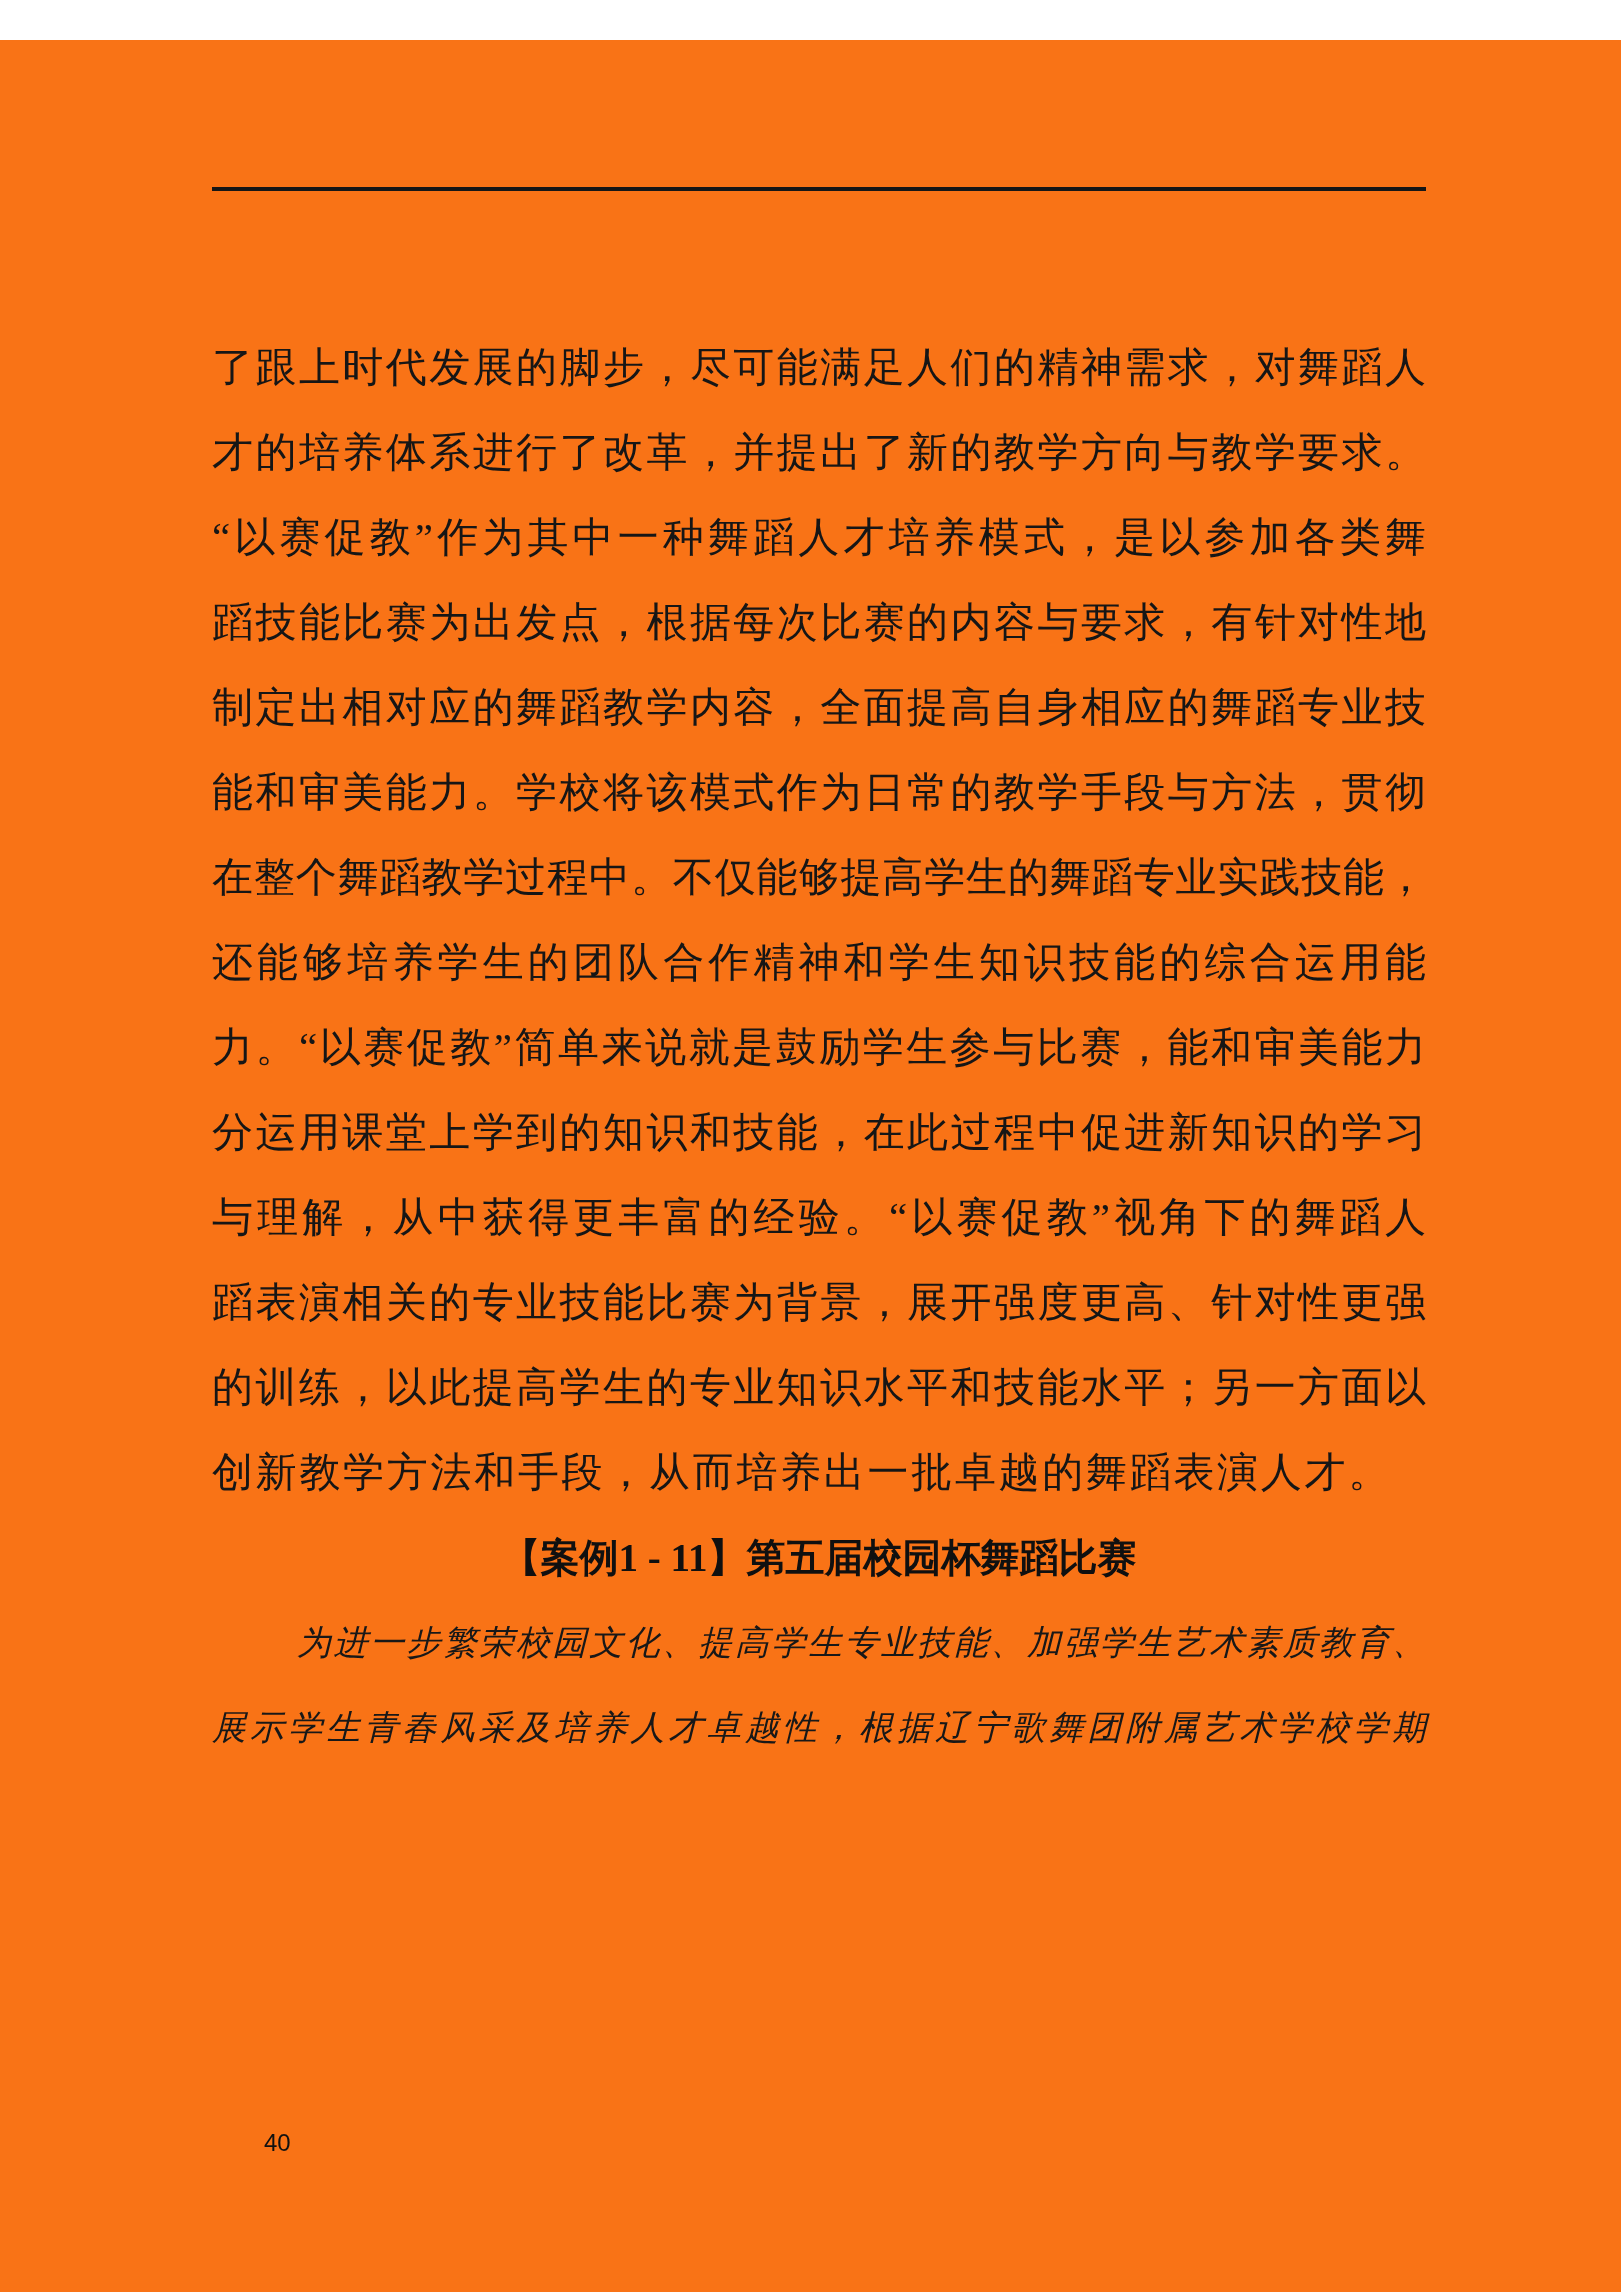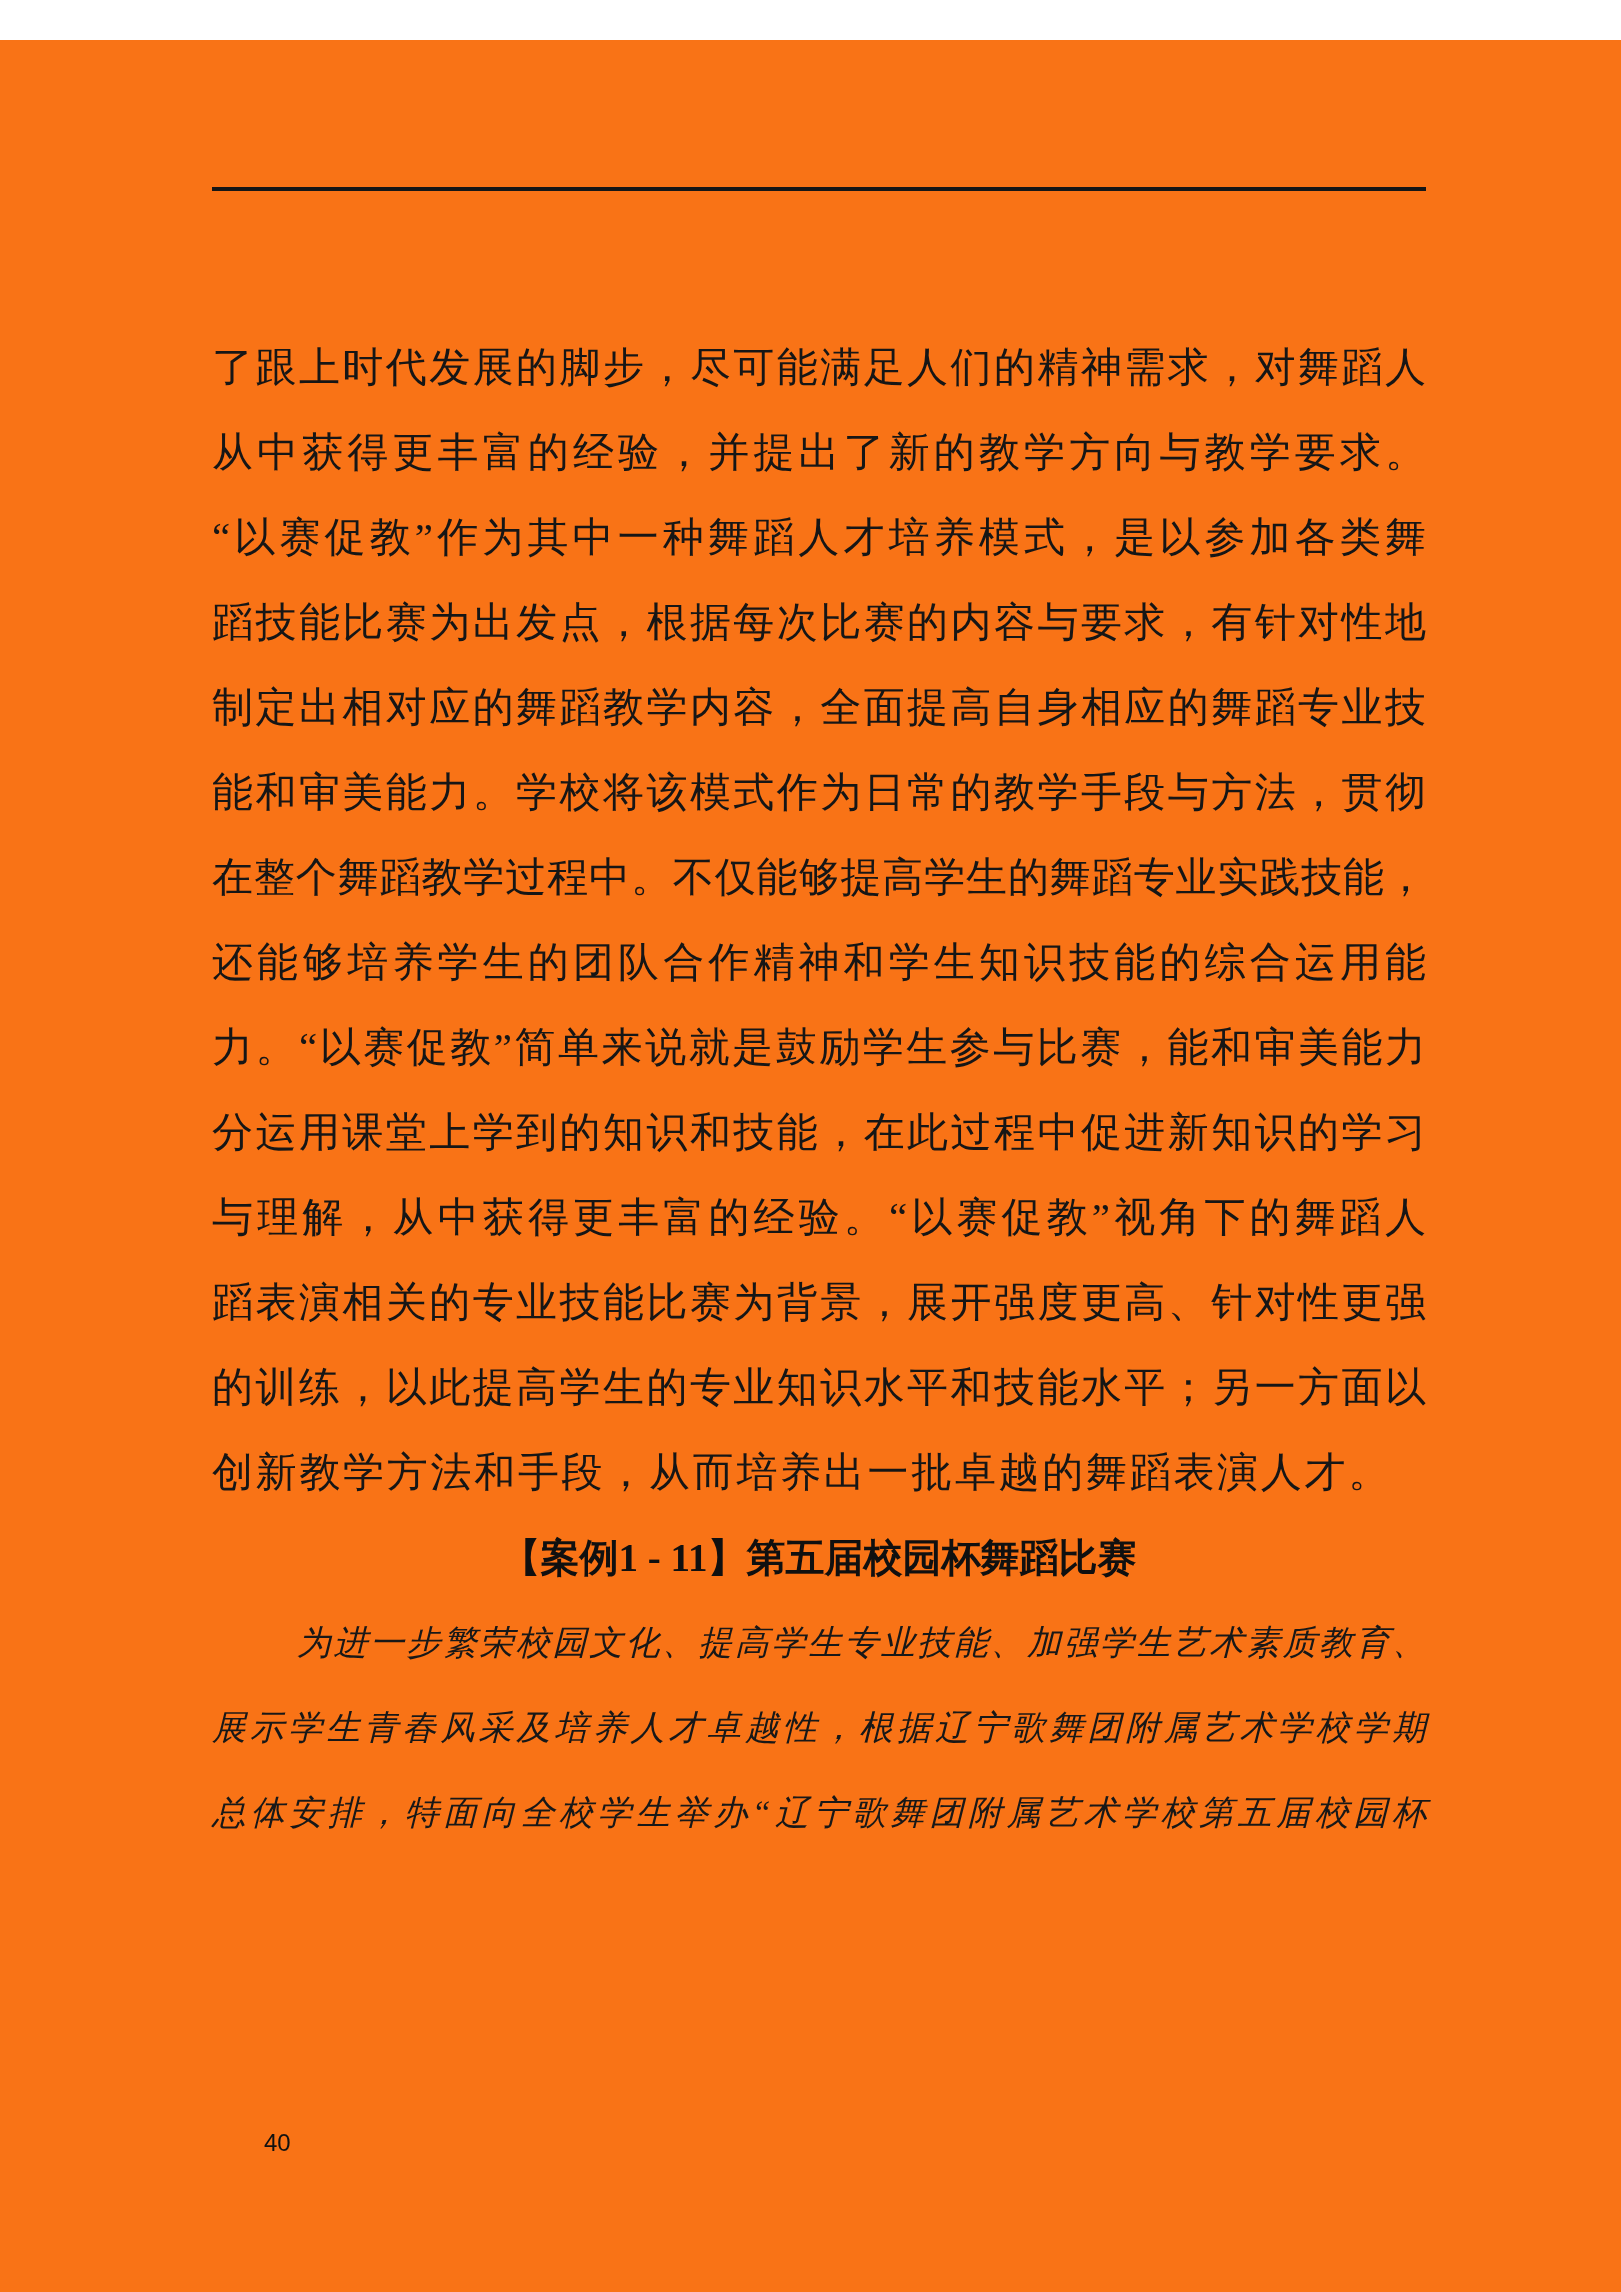--- a/index.html
+++ b/index.html
@@ -82,37 +82,36 @@
 </style>
 </head>
 <body>
 
 <div class="page">
 
   <div class="header-rule"></div>
 
   <div class="text-block">
     <div class="bline">了跟上时代发展的脚步，尽可能满足人们的精神需求，对舞蹈人</div>
-    <div class="bline">从中获得更丰富的经验，并提出了新的教学方向与教学要求。</div>
+    <div class="bline">才的培养体系进行了改革，并提出了新的教学方向与教学要求。</div>
     <div class="bline">“以赛促教”作为其中一种舞蹈人才培养模式，是以参加各类舞</div>
     <div class="bline">蹈技能比赛为出发点，根据每次比赛的内容与要求，有针对性地</div>
     <div class="bline">制定出相对应的舞蹈教学内容，全面提高自身相应的舞蹈专业技</div>
     <div class="bline">能和审美能力。学校将该模式作为日常的教学手段与方法，贯彻</div>
     <div class="bline">在整个舞蹈教学过程中。不仅能够提高学生的舞蹈专业实践技能，</div>
     <div class="bline">还能够培养学生的团队合作精神和学生知识技能的综合运用能</div>
     <div class="bline">力。“以赛促教”简单来说就是鼓励学生参与比赛，能和审美能力</div>
     <div class="bline">分运用课堂上学到的知识和技能，在此过程中促进新知识的学习</div>
     <div class="bline">与理解，从中获得更丰富的经验。“以赛促教”视角下的舞蹈人</div>
     <div class="bline">蹈表演相关的专业技能比赛为背景，展开强度更高、针对性更强</div>
     <div class="bline">的训练，以此提高学生的专业知识水平和技能水平；另一方面以</div>
     <div class="bline para-last">创新教学方法和手段，从而培养出一批卓越的舞蹈表演人才。</div>
 
     <div class="hline">【案例1 - 11】第五届校园杯舞蹈比赛</div>
 
     <div class="iline indent">为进一步繁荣校园文化、提高学生专业技能、加强学生艺术素质教育、</div>
     <div class="iline">展示学生青春风采及培养人才卓越性，根据辽宁歌舞团附属艺术学校学期</div>
-    <div class="iline">总体安排，特面向全校学生举办“辽宁歌舞团附属艺术学校第五届校园杯</div>
   </div>
 
   <div class="page-number">40</div>
 
 </div>
 
 
 </body></html>

